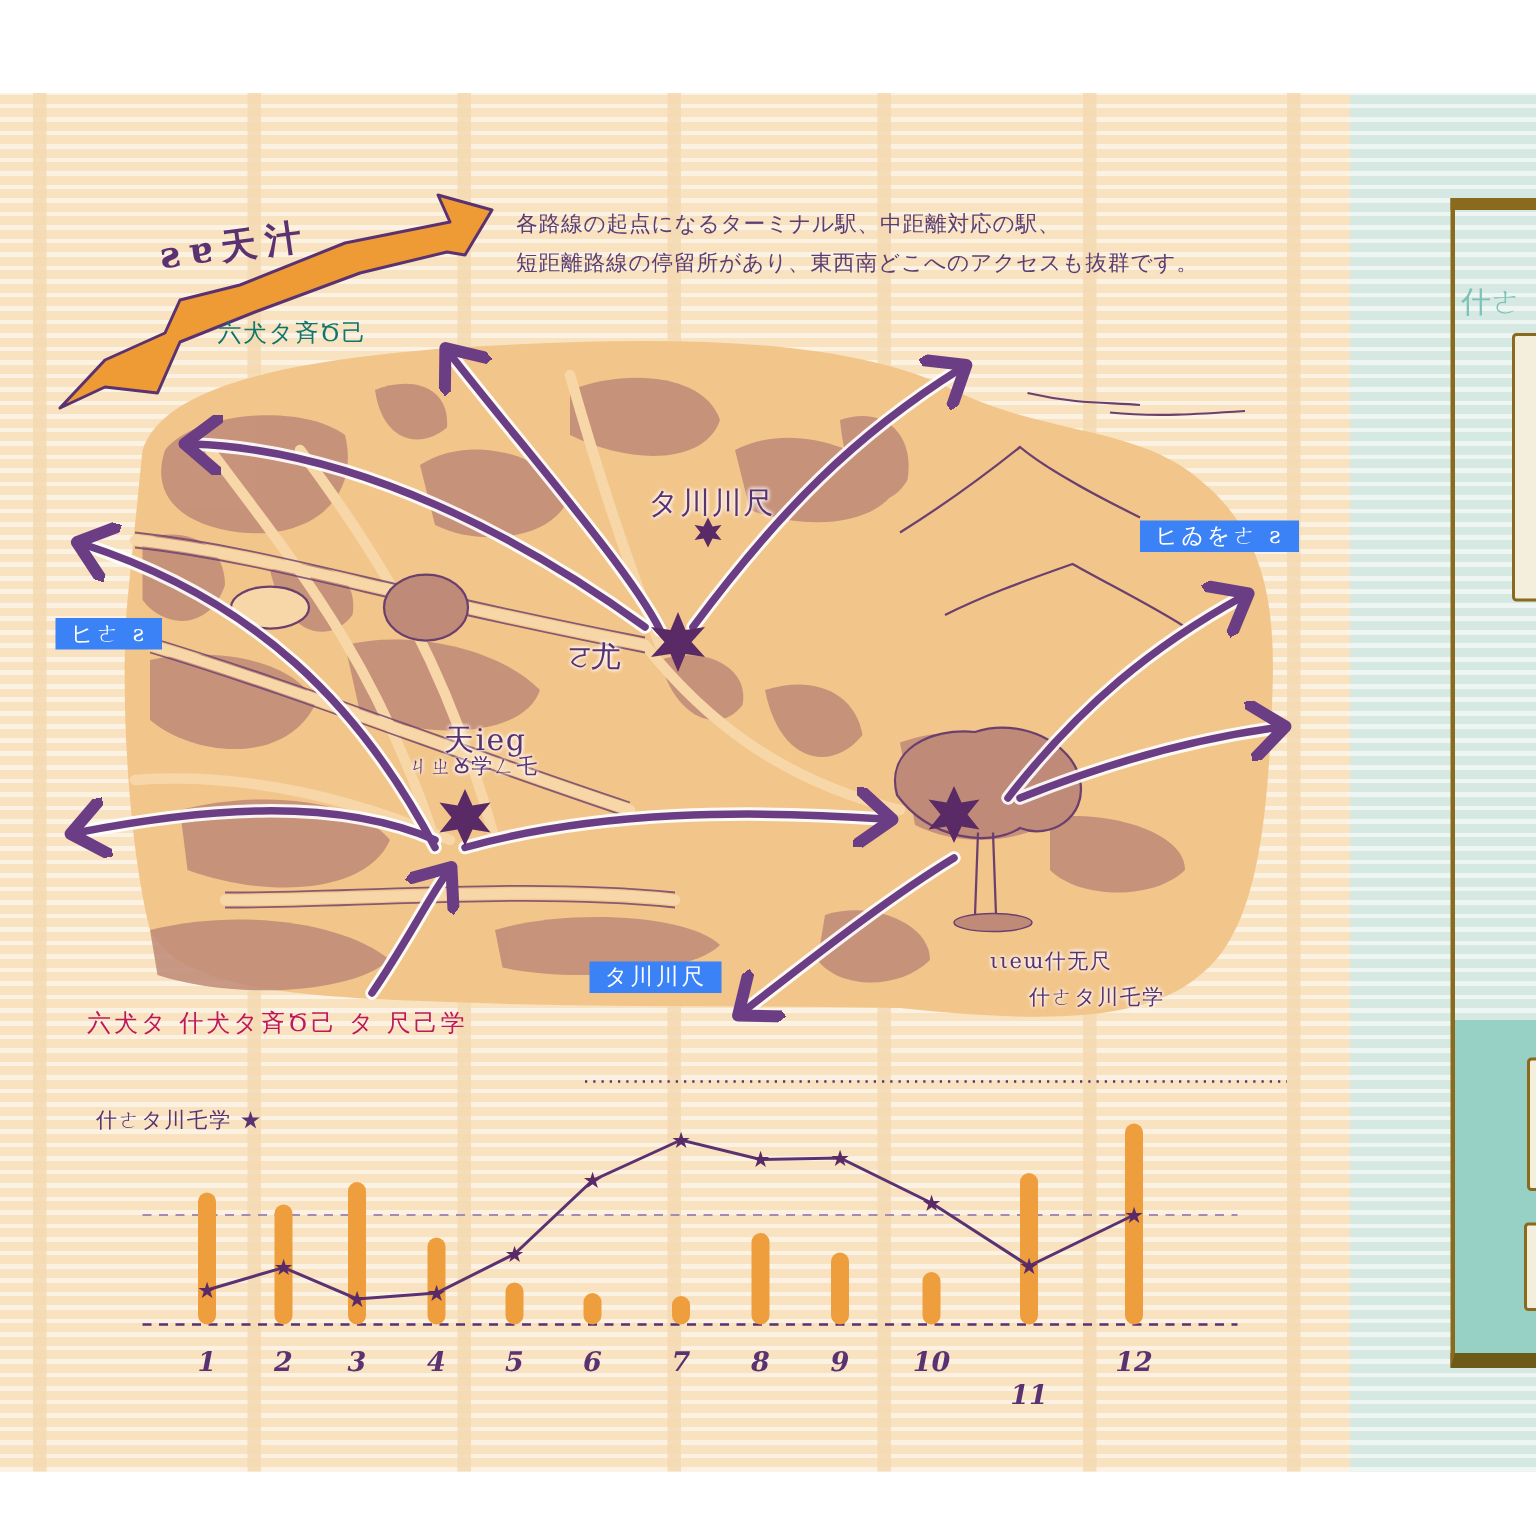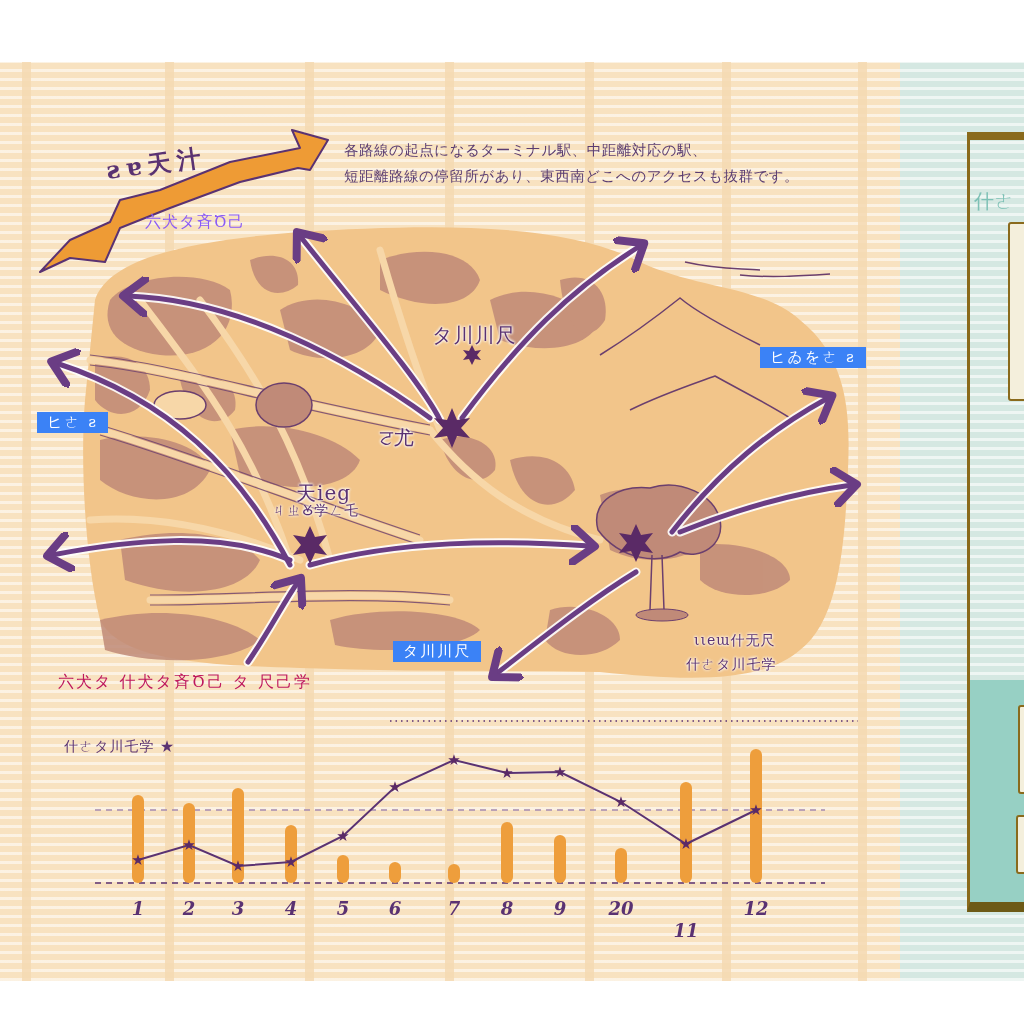--- a/index.html
+++ b/index.html
@@ -16,21 +16,21 @@
   .sideframe{position:absolute;left:967px;top:132px;width:70px;height:780px;border-left:3px solid #8a6a1c;border-top:8px solid #8a6a1c;border-bottom:10px solid #6d5a16;box-sizing:border-box;}
   .sidebottom{position:absolute;left:970px;top:680px;width:60px;height:222px;background:#97d0c4;}
   .sidelabel{position:absolute;left:974px;top:150px;color:#7ec1b6;font-size:20px;font-family:"DejaVu Sans",sans-serif;margin-top:38px;}
   .sidecard{position:absolute;background:#f4efdc;border:2px solid #8a6a1c;border-radius:3px;}
   svg{position:absolute;left:0;top:0;}
   .intro{position:absolute;left:344px;top:137px;color:#5a3d72;font-size:14.5px;line-height:26px;letter-spacing:0.5px;white-space:pre;font-family:"DejaVu Sans",sans-serif;}
   .tag{position:absolute;background:#3b82f6;color:#fff;font-size:15px;padding:1px 10px;font-family:"DejaVu Serif",serif;letter-spacing:2px;}
   .mlabel{position:absolute;color:#5a3272;font-size:20px;font-family:"DejaVu Serif",serif;letter-spacing:1px;text-shadow:0 0 3px #fff,0 0 3px #fff,0 0 3px #fff;}
   .month{position:absolute;top:898px;color:#5a3272;font-size:18px;font-weight:bold;font-style:italic;font-family:"DejaVu Serif",serif;width:40px;text-align:center;}
   .title-ribbon{position:absolute;left:106px;top:148px;color:#5a3272;font-size:24px;font-weight:bold;font-family:"DejaVu Serif",serif;transform:rotate(-8deg);letter-spacing:6px;}
-  .subtitle{position:absolute;left:145px;top:212px;color:#8b5cf6;font-size:16px;font-family:"DejaVu Serif",serif;letter-spacing:1px;text-align:center;}
+  .subtitle{position:absolute;left:145px;top:212px;color:#0f766e;font-size:16px;font-family:"DejaVu Serif",serif;letter-spacing:1px;text-align:center;}
   .legend1{position:absolute;left:58px;top:672px;color:#be185d;font-size:16px;font-family:"DejaVu Serif",serif;letter-spacing:2px;}
   .legend2{position:absolute;left:64px;top:738px;color:#5a3272;font-size:14px;font-family:"DejaVu Serif",serif;letter-spacing:1px;}
 </style>
 </head>
 <body>
 
 <div class="band"></div>
 <div class="vstripe" style="left:22px"></div>
 <div class="vstripe" style="left:165px"></div>
 <div class="vstripe" style="left:305px"></div>
@@ -185,36 +185,36 @@
 
 <div class="intro"><div>各路線の起点になるターミナル駅、中距離対応の駅、</div><div>短距離路線の停留所があり、東西南どこへのアクセスも抜群です。</div></div>
 
 <div class="title-ribbon">ƨɐ天汁</div>
 <div class="subtitle">六犬タ斉Ծ己</div>
 
 <div class="mlabel" style="left:432px;top:322px">タ川川尺</div>
 <div class="mlabel" style="left:380px;top:424px">ਟ尤</div>
 <div class="mlabel" style="left:296px;top:480px">天ieg</div>
 <div class="mlabel" style="left:272px;top:500px;font-size:14px">ㄐㄓꙊ学ㄥ乇</div>
-<div class="mlabel" style="left:694px;top:632px;font-size:14px">ιιeɯ什无尺</div>
+<div class="mlabel" style="left:660px;top:632px;font-size:14px">ιιeɯ什无尺</div>
 <div class="mlabel" style="left:686px;top:656px;font-size:14px">什ㄜタ川乇学</div>
 
 <div class="tag" style="left:760px;top:347px">ヒゐをㄜ ƨ</div>
 <div class="tag" style="left:37px;top:412px">ヒㄜ ƨ</div>
 <div class="tag" style="left:393px;top:641px">タ川川尺</div>
 
 <div class="legend1">六犬タ 什犬タ斉Ծ己 タ 尺己学</div>
 <div class="legend2">什ㄜタ川乇学 ★</div>
 
 <div id="months">
     <div class="month" style="left: 118px;">1</div>
     <div class="month" style="left: 169px;">2</div>
     <div class="month" style="left: 218px;">3</div>
     <div class="month" style="left: 271px;">4</div>
     <div class="month" style="left: 323px;">5</div>
     <div class="month" style="left: 375px;">6</div>
     <div class="month" style="left: 434px;">7</div>
     <div class="month" style="left: 487px;">8</div>
     <div class="month" style="left: 540px;">9</div>
-    <div class="month" style="left: 601px;">20</div>
+    <div class="month" style="left: 601px;">10</div>
     <div class="month" style="left: 666px; margin-top: 22px;">11</div>
     <div class="month" style="left: 736px;">12</div>
   </div>
 
 </body></html>

